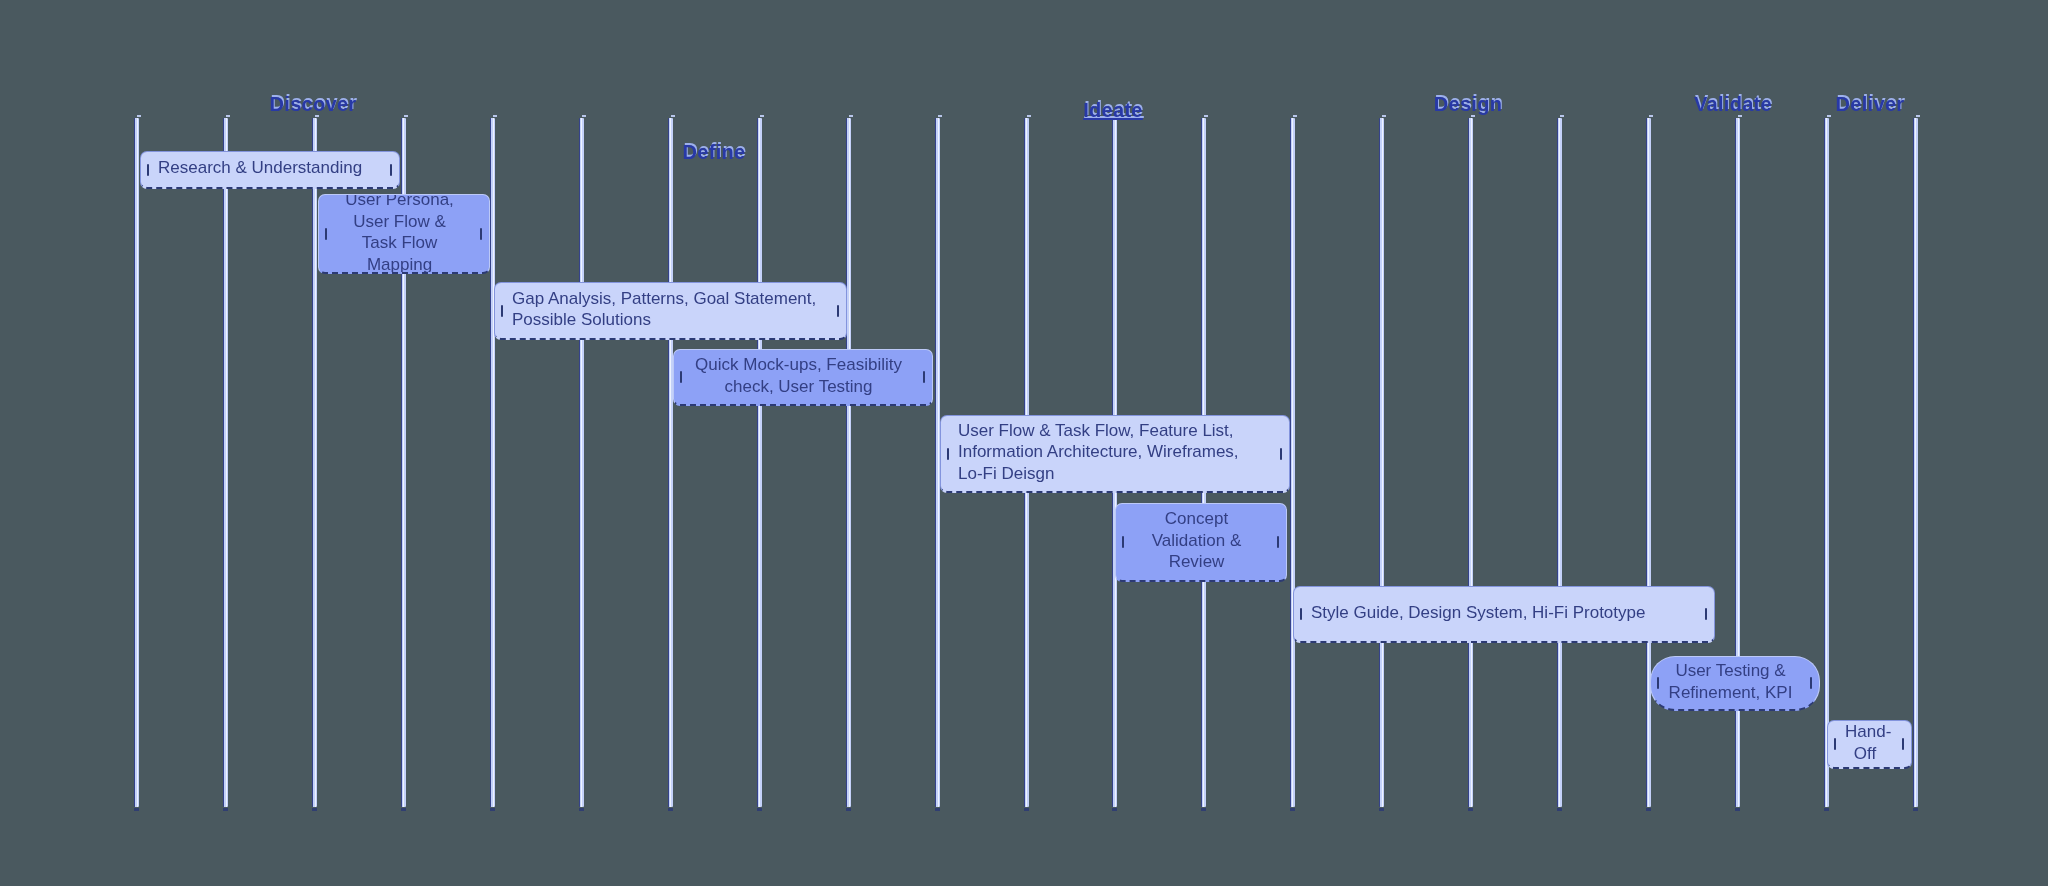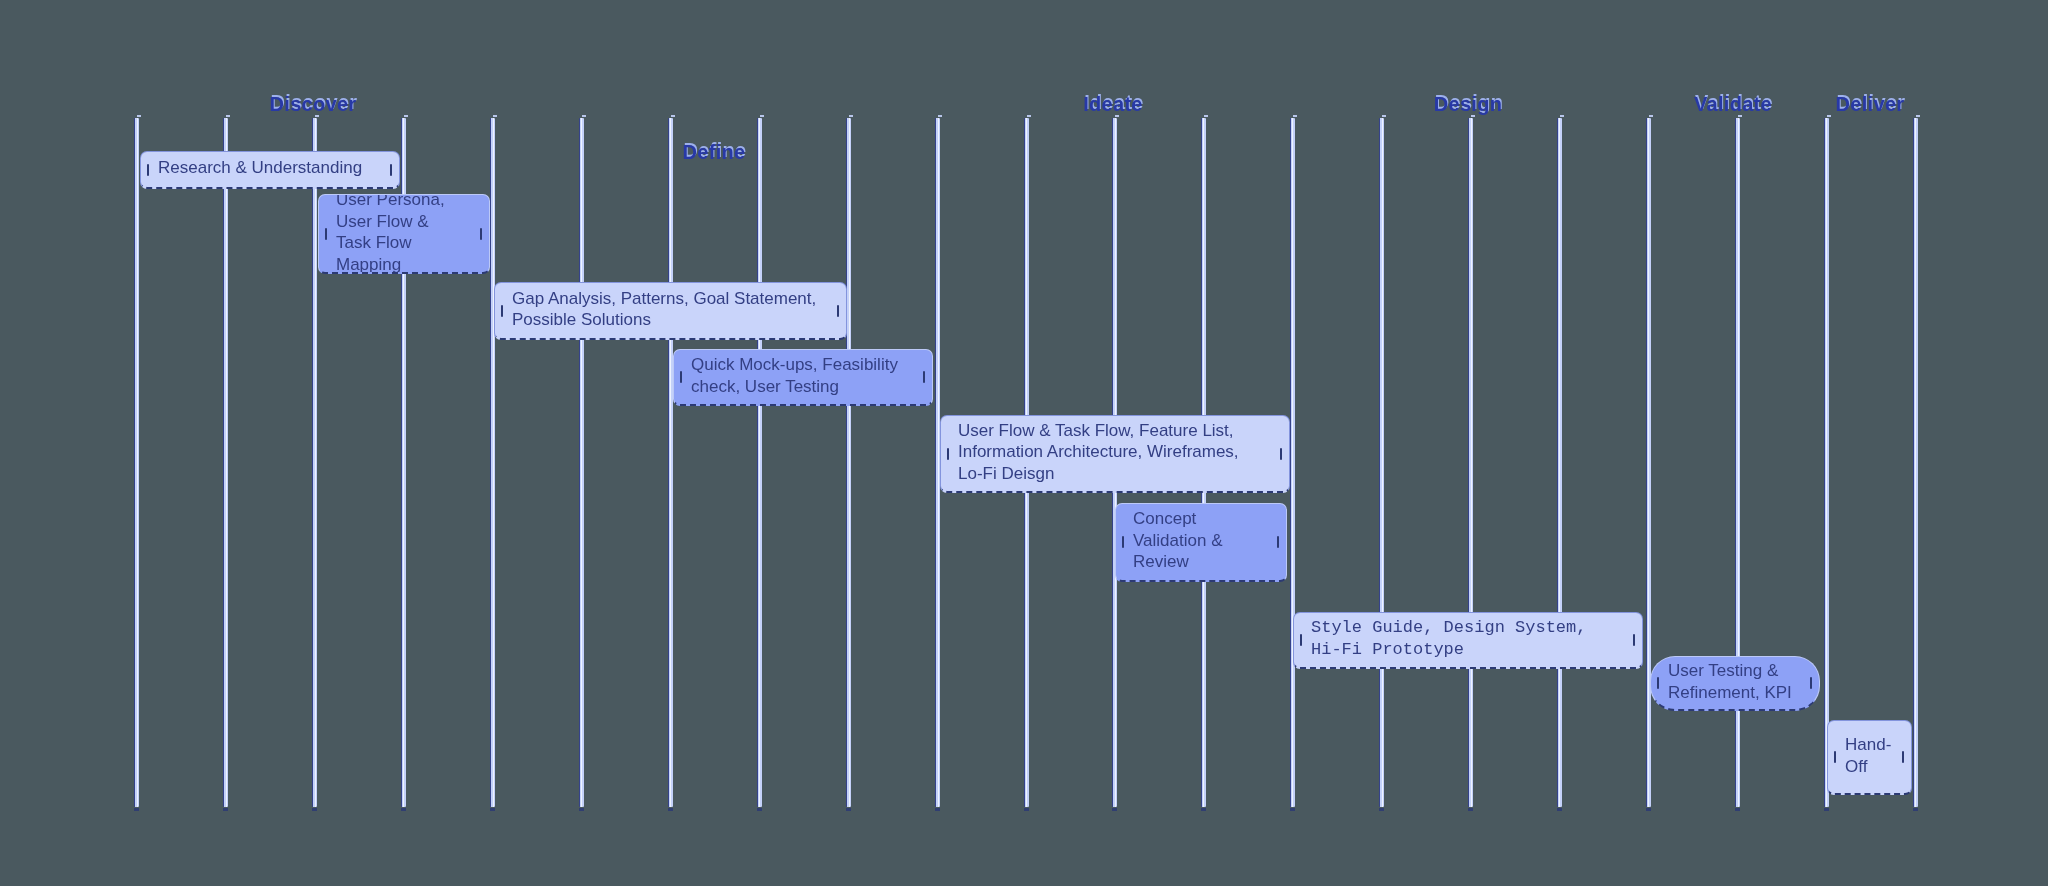--- a/index.html
+++ b/index.html
@@ -74,20 +74,21 @@
     flex-direction: column;
     justify-content: center;
     padding: 2px 26px 5px 17px;
     overflow: hidden;
   }
   .task.light { background: var(--bar-light); }
   .task.dark {
     background: var(--bar-dark);
     border-color: var(--bar-border-dark);
     border-bottom: 2px dashed var(--handle);
+    text-align: center;
   }
   .task-label {
     display: block;
   }
   .handle {
     position: absolute;
     top: 50%;
     transform: translateY(-50%);
     width: 2px;
     height: 12px;
@@ -117,21 +118,21 @@
     <div class="gridline" style="left: 1290px; top: 118px; height: 689px;"></div>
     <div class="gridline" style="left: 1379px; top: 118px; height: 689px;"></div>
     <div class="gridline" style="left: 1468px; top: 118px; height: 689px;"></div>
     <div class="gridline" style="left: 1557px; top: 118px; height: 689px;"></div>
     <div class="gridline" style="left: 1646px; top: 118px; height: 689px;"></div>
     <div class="gridline" style="left: 1735px; top: 118px; height: 689px;"></div>
     <div class="gridline" style="left: 1824px; top: 118px; height: 689px;"></div>
     <div class="gridline" style="left: 1913px; top: 118px; height: 689px;"></div>
     <div class="phase-header" style="left: 313px; top: 93px;">Discover</div>
     <div class="phase-header" style="left: 714px; top: 93px; margin-top: 48px;">Define</div>
-    <div class="phase-header" style="left: 1113px; top: 93px;">Ideate</div>
+    <div class="phase-header" style="left: 1113px; top: 99px; text-decoration: underline;">Ideate</div>
     <div class="phase-header" style="left: 1468px; top: 93px;">Design</div>
     <div class="phase-header" style="left: 1733px; top: 93px;">Validate</div>
     <div class="phase-header" style="left: 1870px; top: 93px;">Deliver</div>
     <div class="task light" style="left: 140px; top: 151px; width: 260px; height: 38px;">
       <span class="handle left"></span>
       <span class="task-label">Research &amp; Understanding</span>
       <span class="handle right"></span>
     </div>
     <div class="task dark" style="left: 318px; top: 194px; width: 172px; height: 80px;">
       <span class="handle left"></span>
@@ -151,28 +152,28 @@
     <div class="task light" style="left: 940px; top: 415px; width: 350px; height: 78px;">
       <span class="handle left"></span>
       <span class="task-label">User Flow &amp; Task Flow, Feature List, Information Architecture, Wireframes, Lo-Fi Deisgn</span>
       <span class="handle right"></span>
     </div>
     <div class="task dark" style="left: 1115px; top: 503px; width: 172px; height: 79px;">
       <span class="handle left"></span>
       <span class="task-label">Concept Validation &amp; Review</span>
       <span class="handle right"></span>
     </div>
-    <div class="task light" style="left: 1293px; top: 612px; width: 350px; height: 57px; font-family: Liberation Mono, monospace;">
+    <div class="task light" style="left: 1293px; top: 586px; width: 422px; height: 57px;">
       <span class="handle left"></span>
       <span class="task-label">Style Guide, Design System, Hi-Fi Prototype</span>
       <span class="handle right"></span>
     </div>
     <div class="task dark" style="left: 1650px; top: 656px; width: 170px; height: 55px; border-radius: 25px;">
       <span class="handle left"></span>
       <span class="task-label">User Testing &amp; Refinement, KPI</span>
       <span class="handle right"></span>
     </div>
-    <div class="task light" style="left: 1827px; top: 720px; width: 85px; height: 75px;">
+    <div class="task light" style="left: 1827px; top: 720px; width: 85px; height: 49px; text-align: center;">
       <span class="handle left"></span>
       <span class="task-label">Hand-Off</span>
       <span class="handle right"></span>
     </div>
   </div>
 
 </body></html>

